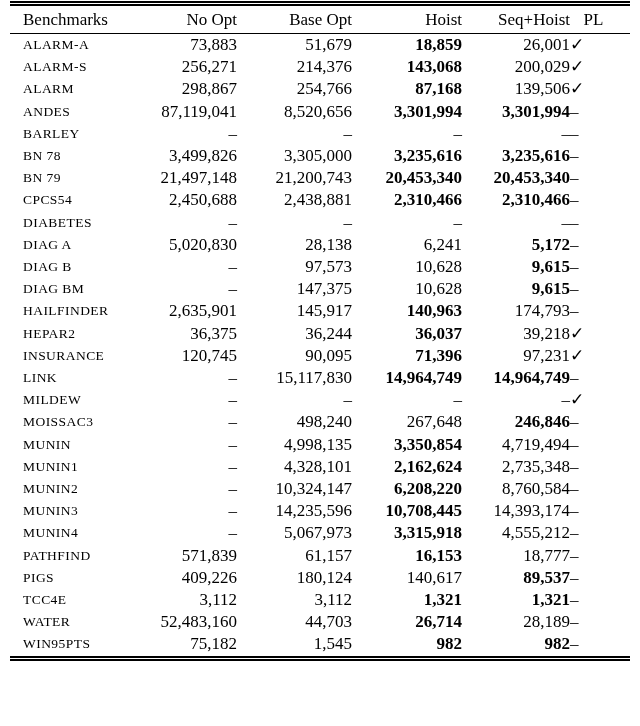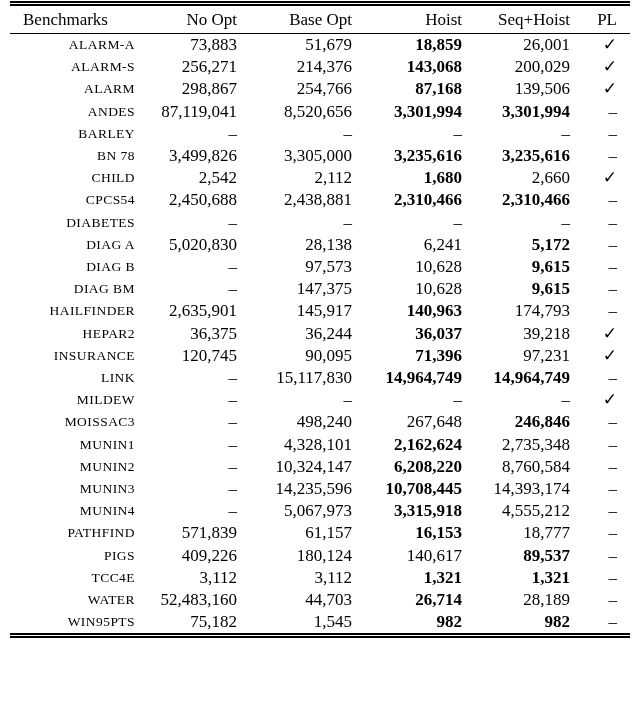--- a/index.html
+++ b/index.html
@@ -34,26 +34,25 @@
     white-space: nowrap;
     overflow: visible;
   }
   thead th {
     border-bottom: 1px solid #000;
     height: 27px;
     line-height: 27px;
   }
   .c-name { text-align: left;  padding-left: 13px; }
   .c-num  { text-align: right; }
-  .c-pl   { text-align: right; padding-right: 13px; }
+  .c-pl   { padding-right: 13px; }
   td.c-name {
     font-size: 13.5px;
     letter-spacing: 0.45px;
     font-weight: normal;
-    text-align: right;
   }
   td.bold { font-weight: bold; }
 </style>
 </head>
 <body>
 
 <div class="table-wrap">
   <table class="benchmark-table">
     <colgroup>
       <col style="width:125px">
@@ -116,26 +115,26 @@
         </tr>
         <tr>
           <td class="c-name">BN 78</td>
           <td class="c-num">3,499,826</td>
           <td class="c-num">3,305,000</td>
           <td class="c-num bold">3,235,616</td>
           <td class="c-num bold">3,235,616</td>
           <td class="c-pl">–</td>
         </tr>
         <tr>
-          <td class="c-name">CHILD</td>
-          <td class="c-num">2,542</td>
-          <td class="c-num">2,112</td>
-          <td class="c-num bold">1,680</td>
-          <td class="c-num">2,660</td>
-          <td class="c-pl">✓</td>
+          <td class="c-name">BN 79</td>
+          <td class="c-num">21,497,148</td>
+          <td class="c-num">21,200,743</td>
+          <td class="c-num bold">20,453,340</td>
+          <td class="c-num bold">20,453,340</td>
+          <td class="c-pl">–</td>
         </tr>
         <tr>
           <td class="c-name">CPCS54</td>
           <td class="c-num">2,450,688</td>
           <td class="c-num">2,438,881</td>
           <td class="c-num bold">2,310,466</td>
           <td class="c-num bold">2,310,466</td>
           <td class="c-pl">–</td>
         </tr>
         <tr>
@@ -212,20 +211,28 @@
         </tr>
         <tr>
           <td class="c-name">MOISSAC3</td>
           <td class="c-num">–</td>
           <td class="c-num">498,240</td>
           <td class="c-num">267,648</td>
           <td class="c-num bold">246,846</td>
           <td class="c-pl">–</td>
         </tr>
         <tr>
+          <td class="c-name">MUNIN</td>
+          <td class="c-num">–</td>
+          <td class="c-num">4,998,135</td>
+          <td class="c-num bold">3,350,854</td>
+          <td class="c-num">4,719,494</td>
+          <td class="c-pl">–</td>
+        </tr>
+        <tr>
           <td class="c-name">MUNIN1</td>
           <td class="c-num">–</td>
           <td class="c-num">4,328,101</td>
           <td class="c-num bold">2,162,624</td>
           <td class="c-num">2,735,348</td>
           <td class="c-pl">–</td>
         </tr>
         <tr>
           <td class="c-name">MUNIN2</td>
           <td class="c-num">–</td>

